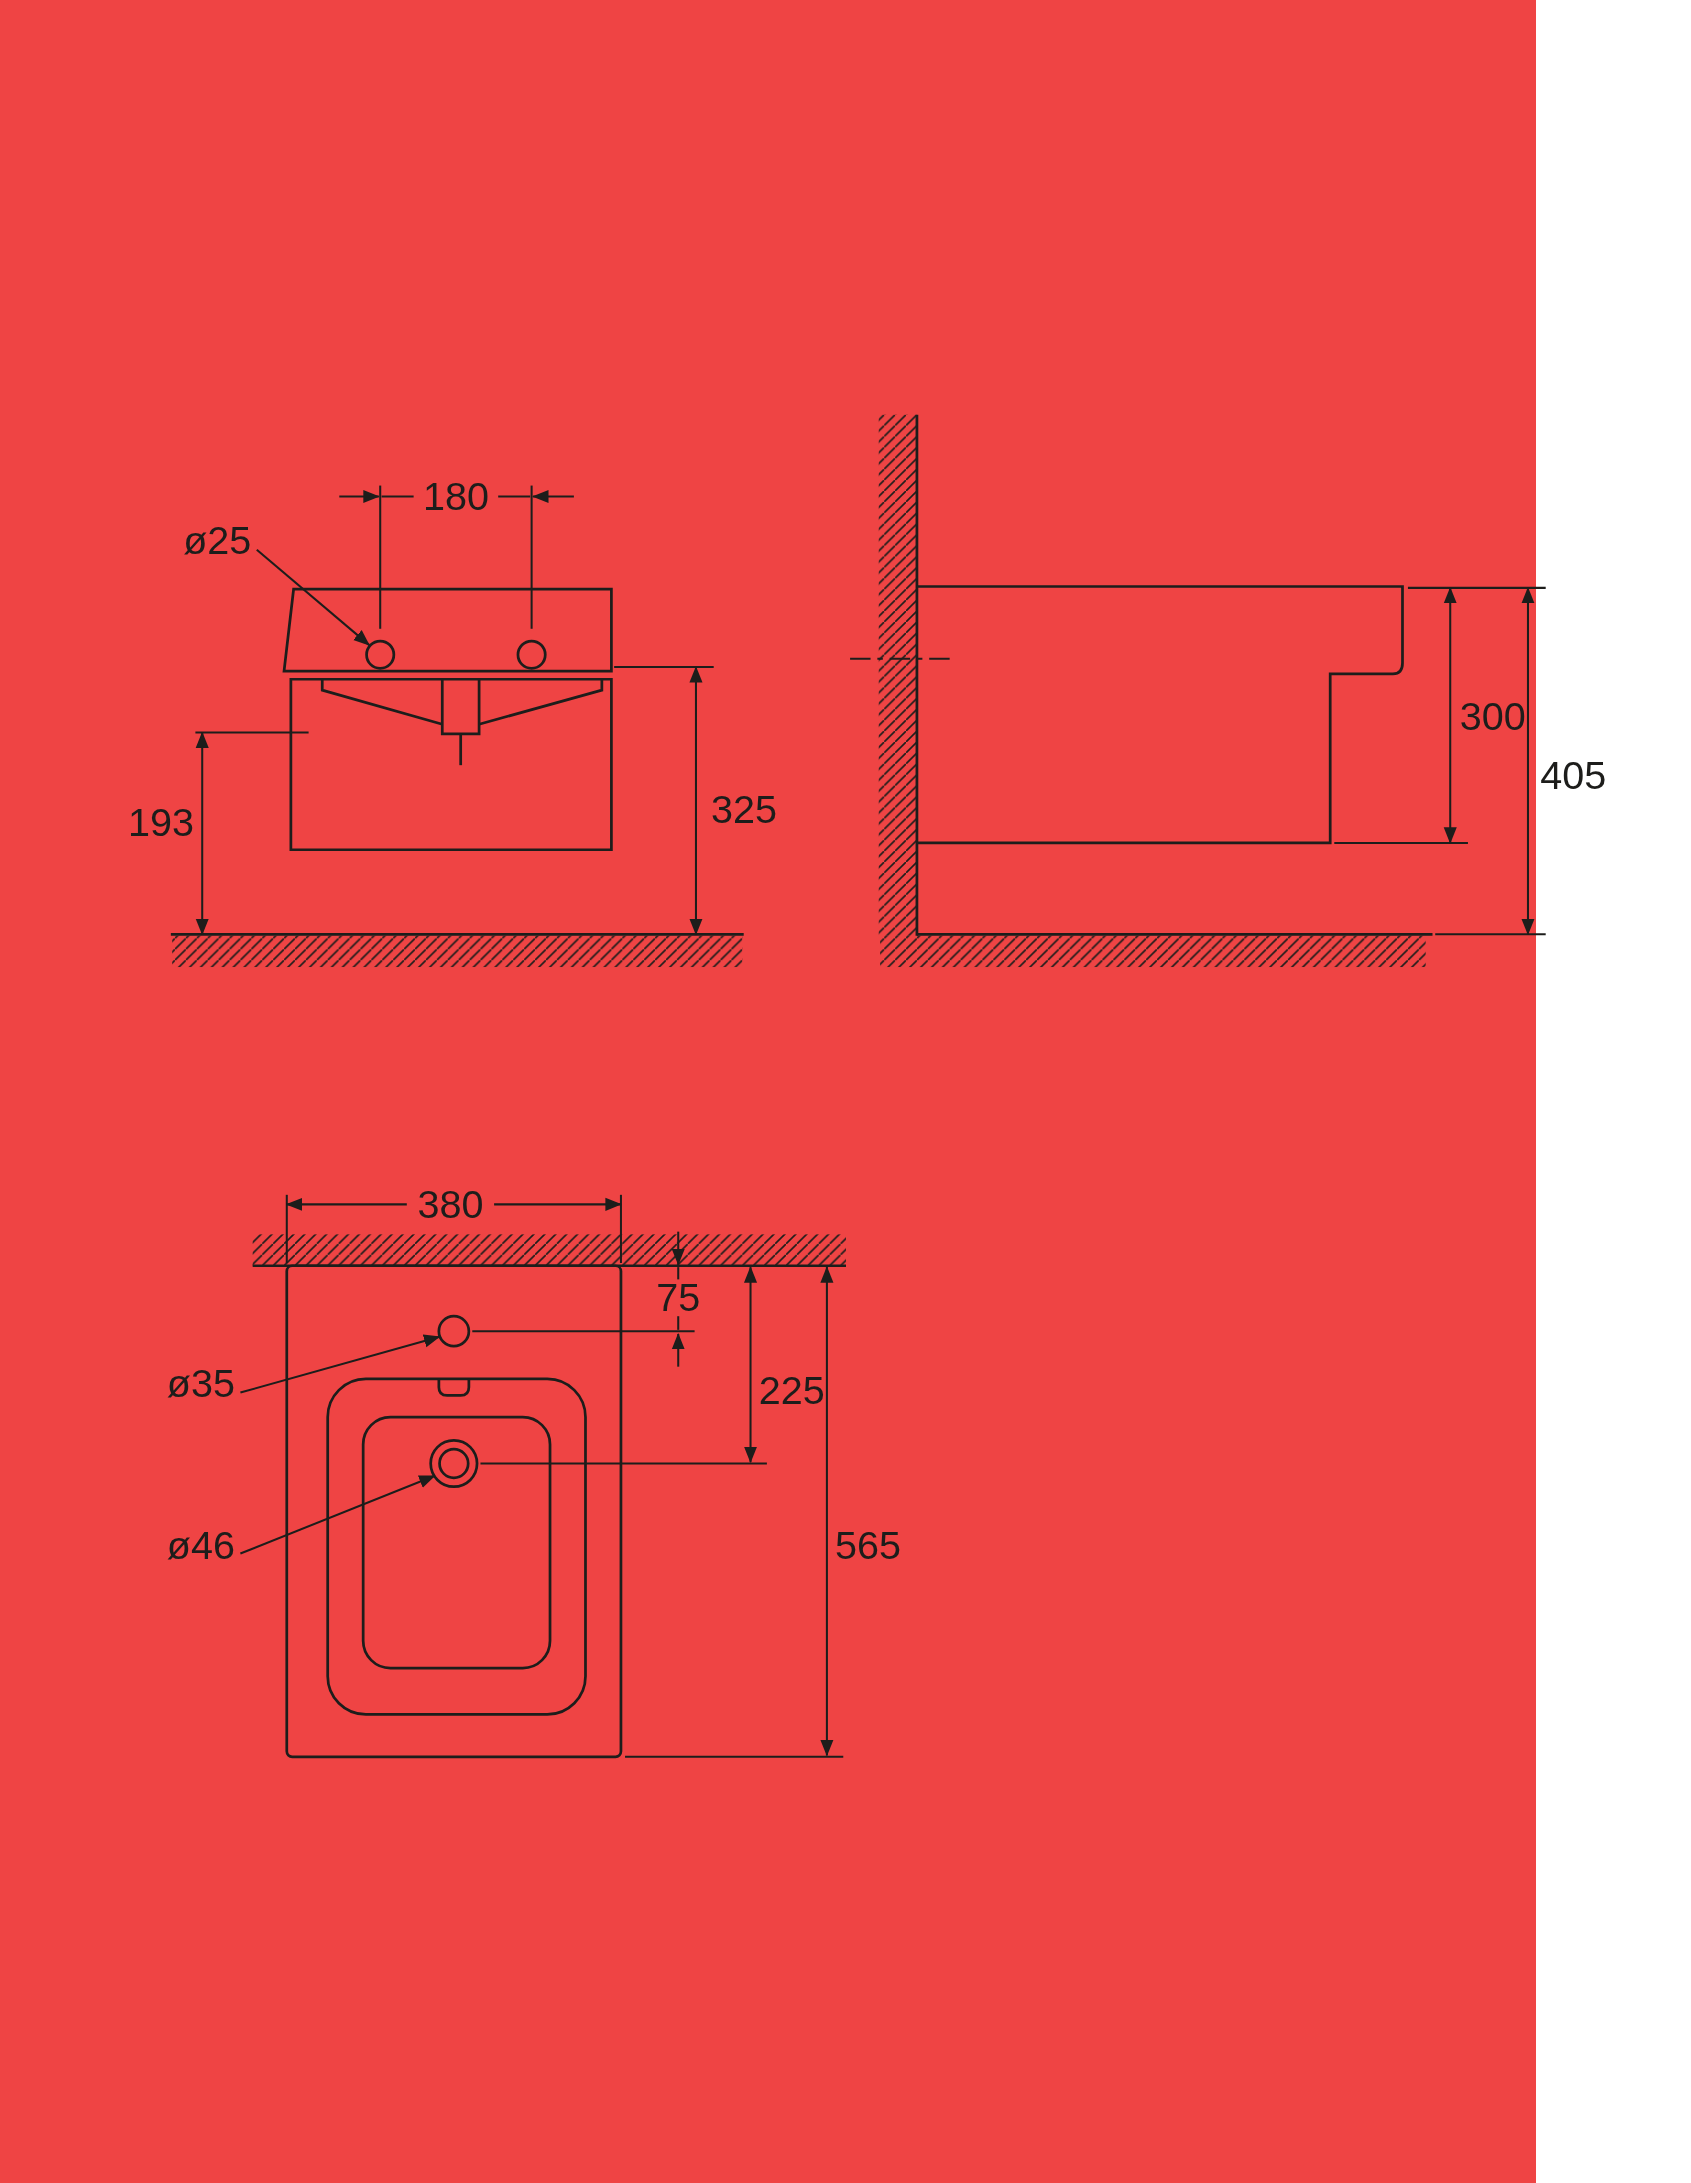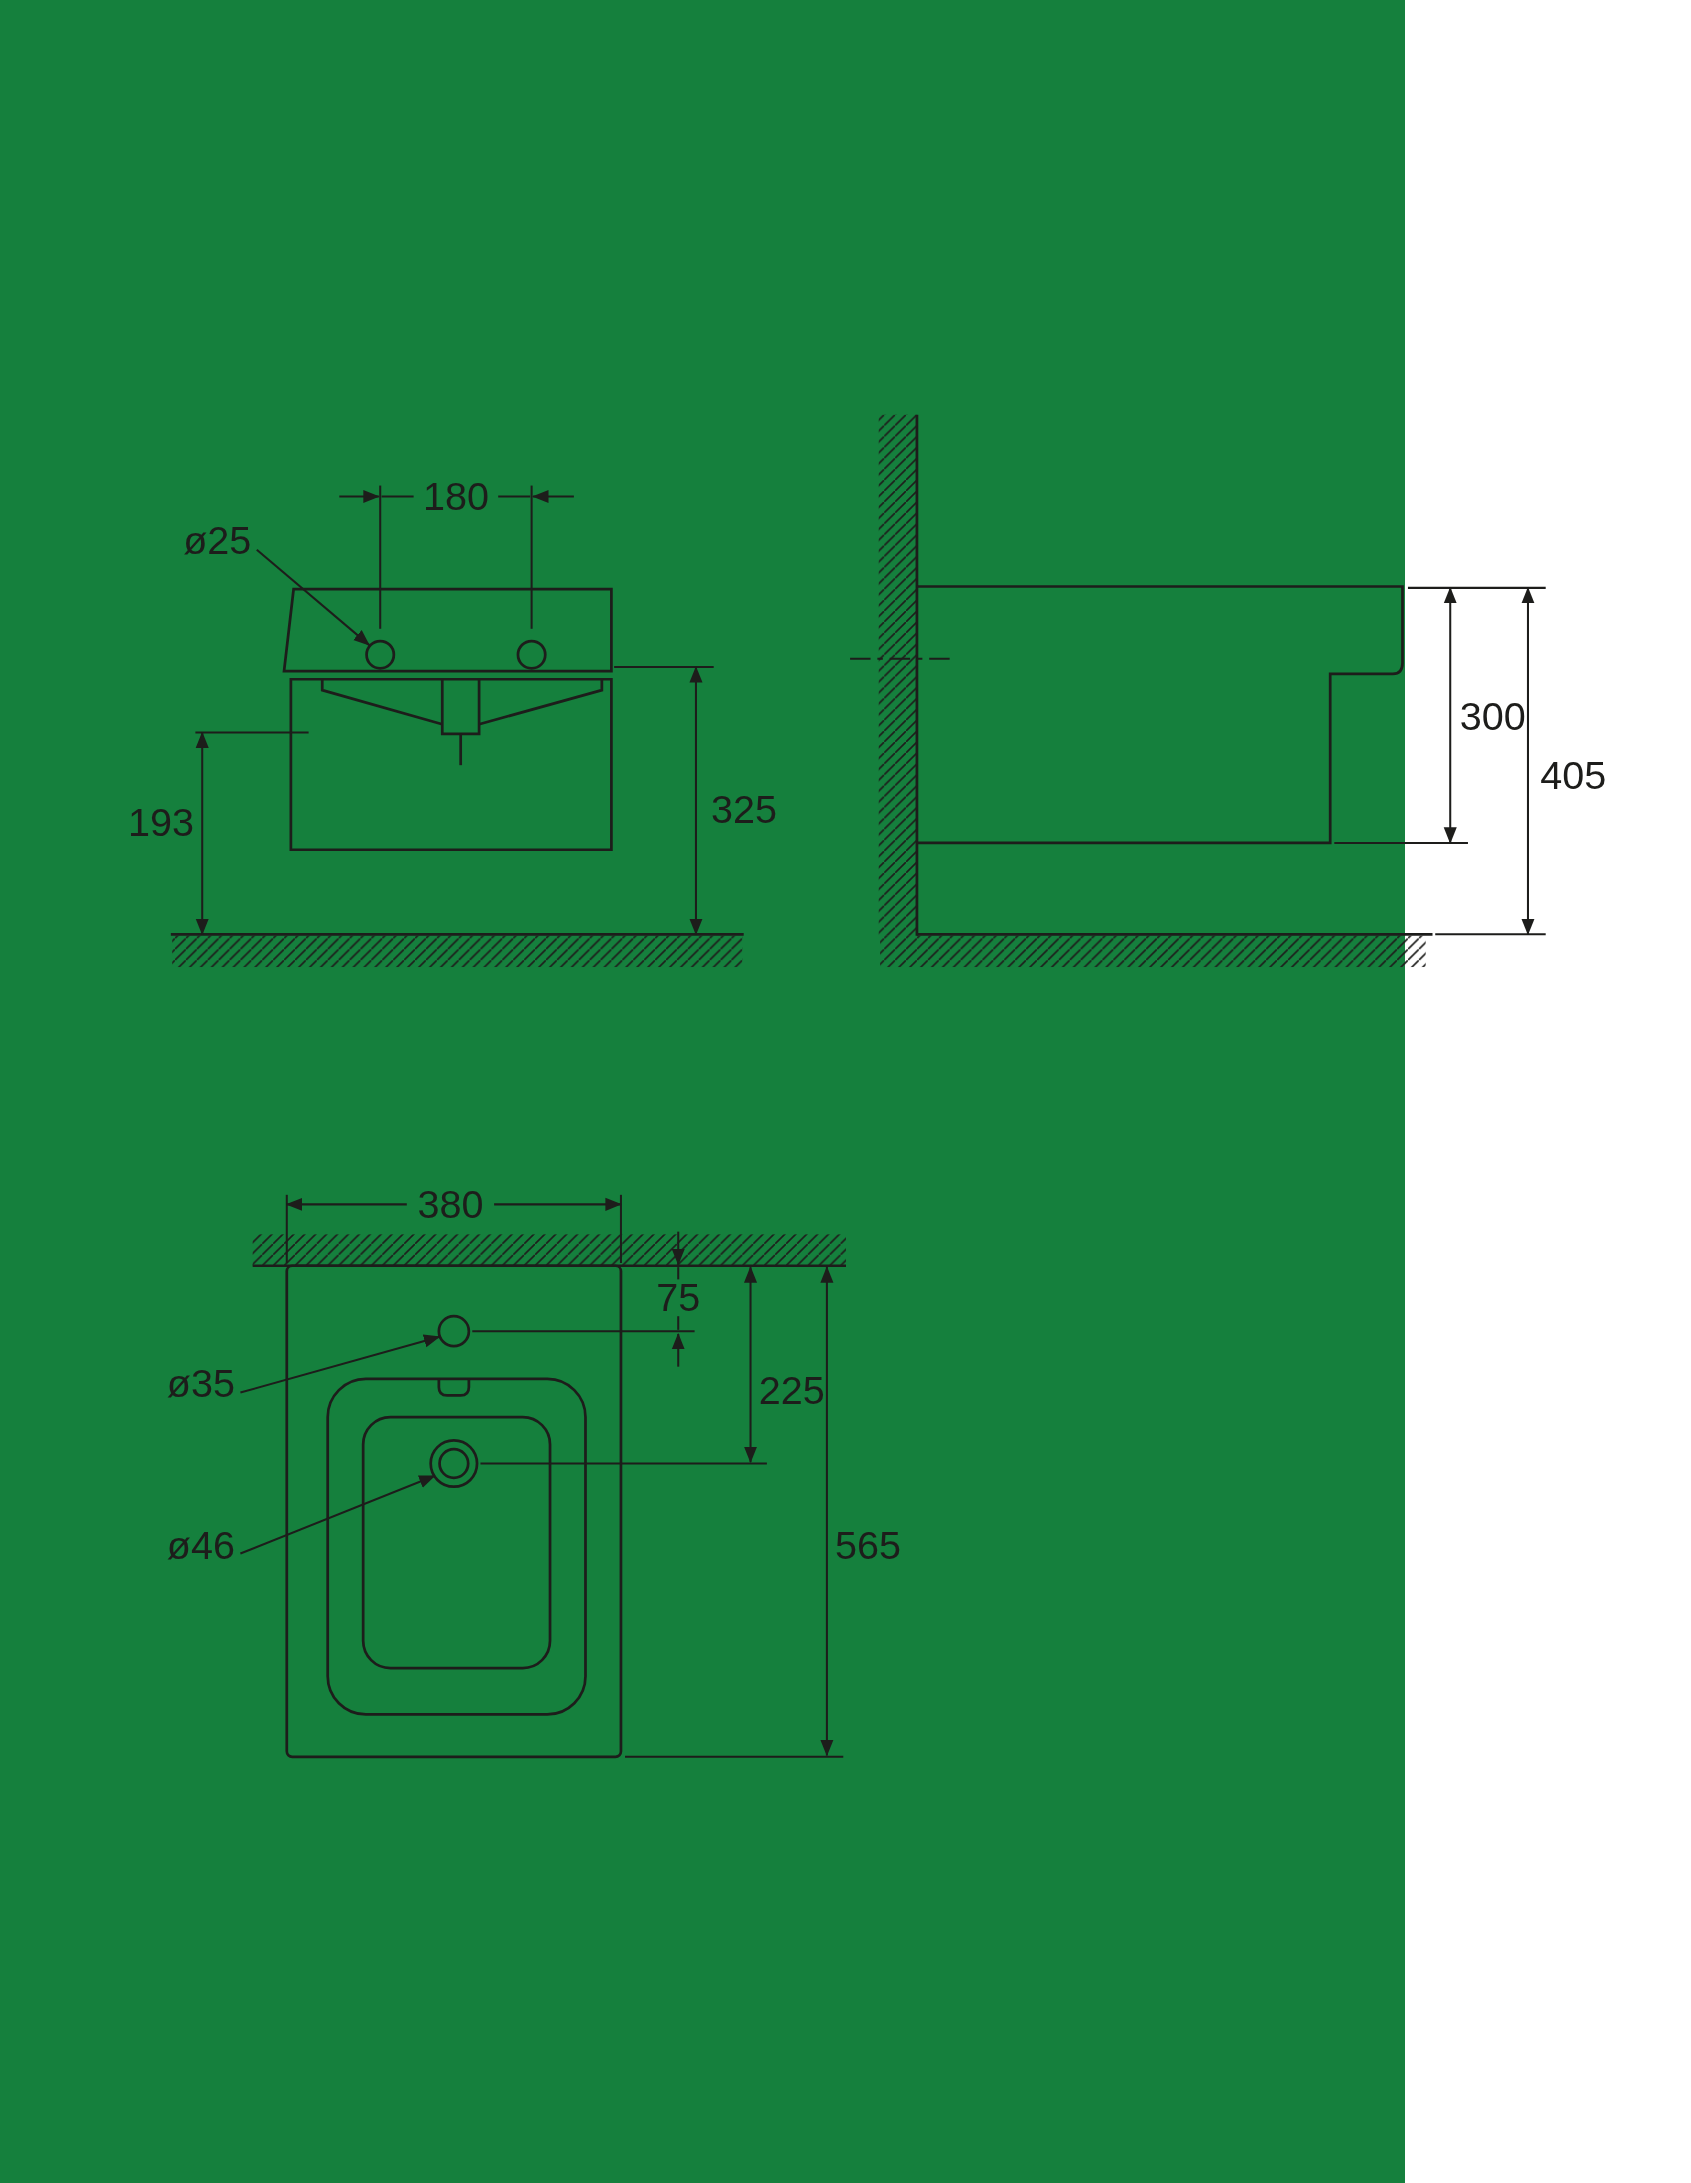--- a/index.html
+++ b/index.html
@@ -1,23 +1,23 @@
 <!DOCTYPE html>
 <html style="font-size:11px"><head>
 <meta charset="utf-8">
 <style>
   html, body {
     margin: 0;
     padding: 0;
     background: #ffffff;
   }
   .canvas {
-    width: 1405px;
+    width: 1536px;
     height: 2183px;
-    background: #15803d;
+    background: #ef4444;
     position: relative;
     text-decoration: underline;
   }
   svg { display: block; }
   .out line, .out path, .out rect, .out circle {
     stroke: #1d1d1b;
     stroke-width: 4;
     fill: none;
     stroke-linecap: butt;
     stroke-linejoin: miter;

